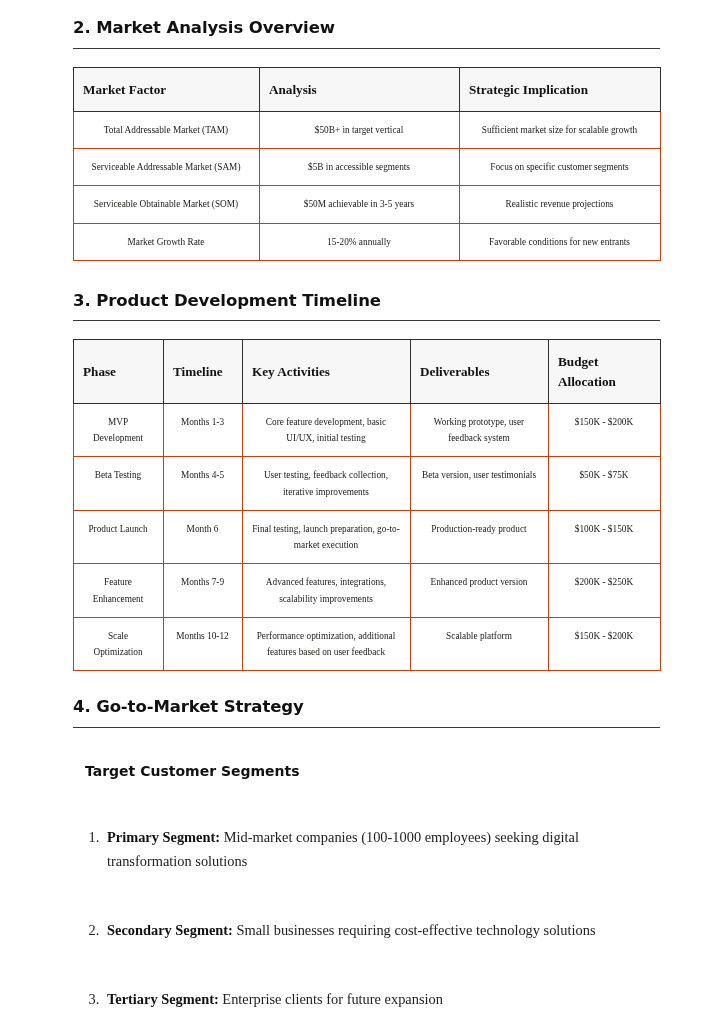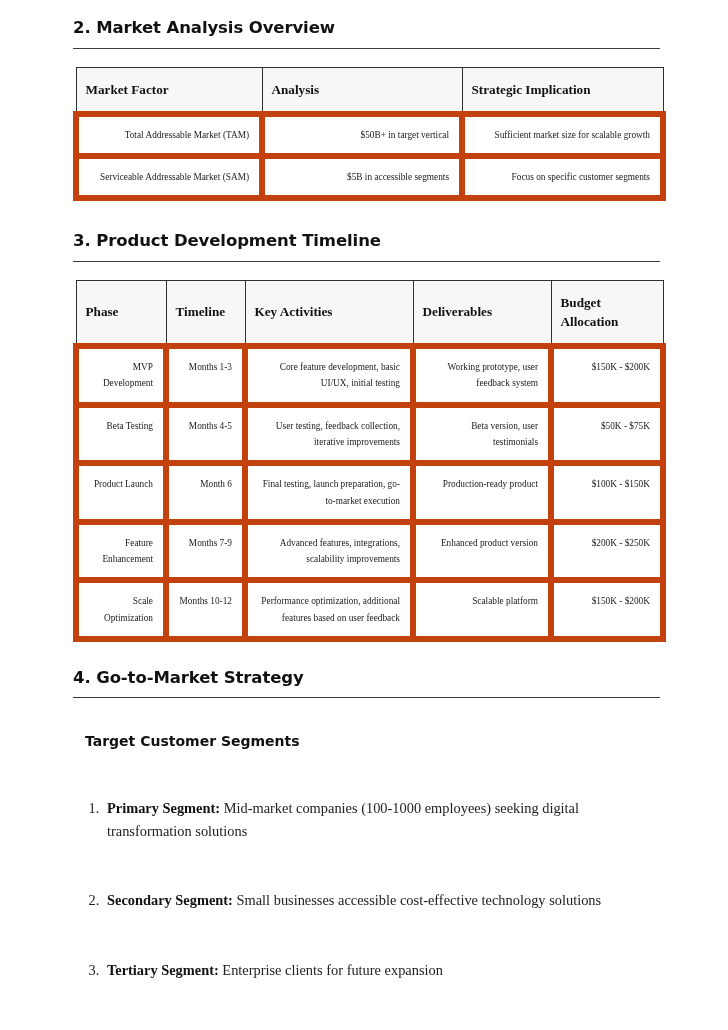--- a/index.html
+++ b/index.html
@@ -60,22 +60,22 @@
     font-family: "Liberation Serif", serif;
     font-weight: bold;
     font-size: 13.2px;
     color: #111111;
     padding: 12px 10px 12px 9px;
     vertical-align: middle;
     line-height: 1.45;
     margin-top: 40px;
   }
   table.doc-table td {
-    border: 6px solid #c2410c;
-    text-align: right;
+    border: 1px solid #c2410c;
+    text-align: center;
     vertical-align: top;
     padding: 10px 10px 10px 9px;
     font-size: 9.3px;
     line-height: 1.75;
     color: #23211f;
   }
 
   
   .t1 col.c1 { width: 186px; }
   .t1 col.c2 { width: 200px; }
@@ -139,20 +139,30 @@
     <tbody>
       <tr>
         <td>Total Addressable Market (TAM)</td>
         <td>$50B+ in target vertical</td>
         <td>Sufficient market size for scalable growth</td>
       </tr>
       <tr>
         <td>Serviceable Addressable Market (SAM)</td>
         <td>$5B in accessible segments</td>
         <td>Focus on specific customer segments</td>
+      </tr>
+      <tr>
+        <td>Serviceable Obtainable Market (SOM)</td>
+        <td>$50M achievable in 3-5 years</td>
+        <td>Realistic revenue projections</td>
+      </tr>
+      <tr>
+        <td>Market Growth Rate</td>
+        <td>15-20% annually</td>
+        <td>Favorable conditions for new entrants</td>
       </tr>
     </tbody>
   </table>
 
   <div class="gap-1"></div>
 
   <h2 class="section-heading">3. Product Development Timeline</h2>
   <div class="spacer-after-heading"></div>
 
   <table class="doc-table t2">
@@ -216,20 +226,20 @@
   <h2 class="section-heading">4. Go-to-Market Strategy</h2>
   <div class="gap-2"></div>
 
   <h3 class="sub-heading">Target Customer Segments</h3>
 
   <ol class="segment-list">
     <li>
       <span class="lead">Primary Segment:</span><span> Mid-market companies (100-1000 employees) seeking digital transformation solutions</span>
     </li>
     <li>
-      <span class="lead">Secondary Segment:</span><span> Small businesses accessible cost-effective technology solutions</span>
+      <span class="lead">Secondary Segment:</span><span> Small businesses requiring cost-effective technology solutions</span>
     </li>
     <li>
       <span class="lead">Tertiary Segment:</span><span> Enterprise clients for future expansion</span>
     </li>
   </ol>
 
 </div>
 
 </body></html>

